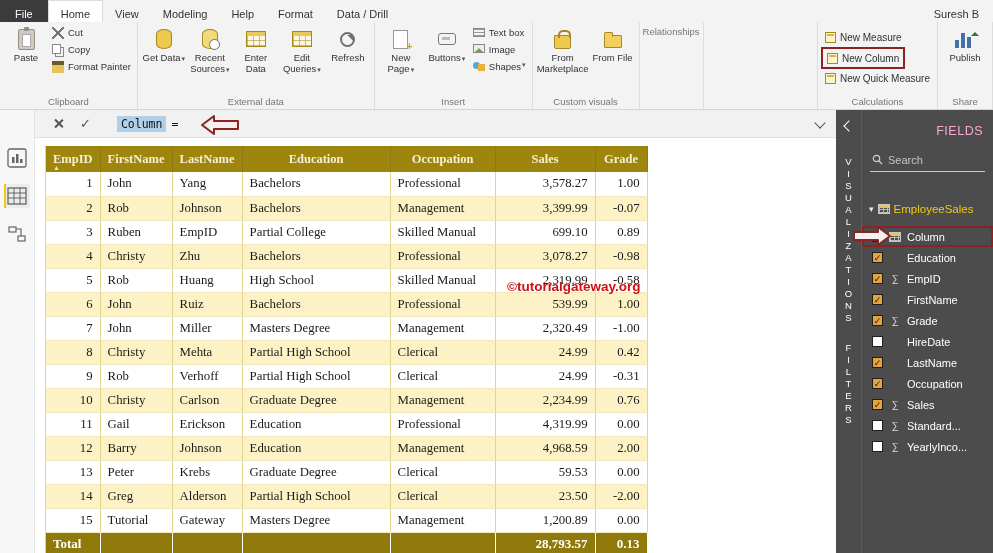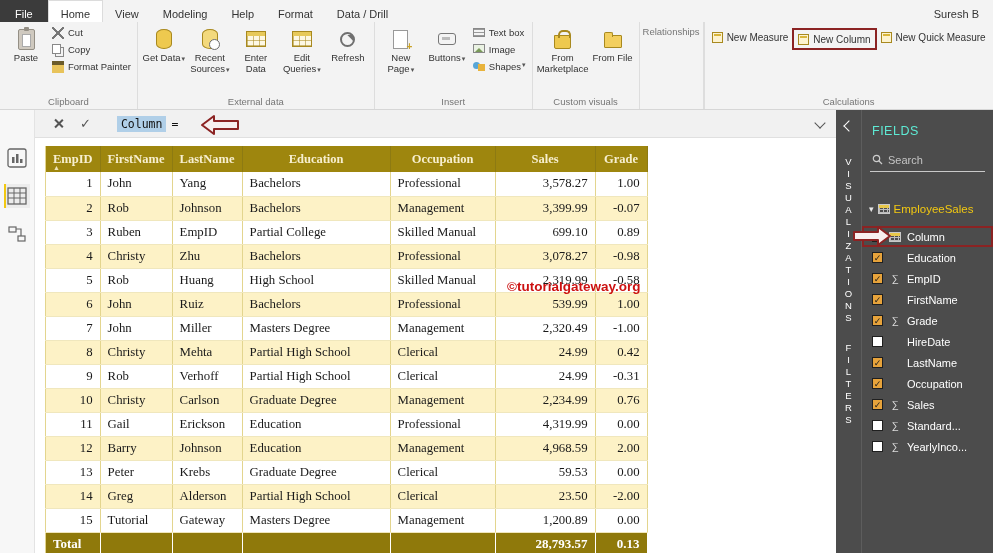--- a/index.html
+++ b/index.html
@@ -129,21 +129,21 @@
   
   .right-strip{position:absolute;top:110px;right:131px;bottom:0;width:26px;background:var(--panel-dark);
     border-right:1px solid #5d5d5d;display:flex;flex-direction:column;align-items:center;}
   .collapse-chev{width:8px;height:8px;border-left:1.6px solid #fff;border-bottom:1.6px solid #fff;
     transform:rotate(45deg);margin-top:12px;}
   .vtab{writing-mode:vertical-rl;text-orientation:upright;color:#fff;font-size:9.5px;
     letter-spacing:1px;cursor:default;}
   .vtab.vis{margin-top:26px;} .vtab.fil{margin-top:18px;}
 
   .fields-panel{position:absolute;top:110px;right:0;bottom:0;width:131px;background:var(--panel-dark);color:#eee;}
-  .fields-title{padding:14px 10px 6px;font-size:12.5px;color:#5eead4;letter-spacing:.5px;}
+  .fields-title{padding:14px 10px 6px;font-size:12.5px;color:#f9a8d4;letter-spacing:.5px;text-align:right;}
   .search-box{margin:4px 8px 0;height:24px;border-bottom:1px solid #c9c9c9;
     display:flex;align-items:center;gap:5px;padding:0 2px;}
   .search-box input{background:transparent;border:none;outline:none;color:#ddd;font-size:11px;width:92px;
     font-family:"Liberation Sans",sans-serif;}
   .search-box input::placeholder{color:#c4c4c4;}
   .table-row{margin-top:26px;height:22px;display:flex;align-items:center;gap:4px;padding:0 4px 0 7px;}
   .expander{color:#e8e8e8;font-size:9px;}
   .mini-table-icon{width:12px;height:10px;border:1px solid #c9c9c9;flex:none;background:
     linear-gradient(#e8c84a 0 3px,transparent 3px),
     repeating-linear-gradient(90deg,#bbb 0 1px,transparent 1px 4px),
@@ -292,21 +292,21 @@
       </div>
     </div>
     <div class="rgroup-label">Custom visuals</div>
   </div>
 
   <div class="rgroup">
     <div class="rgroup-label">Relationships</div>
   </div>
 
   <div class="rgroup grp-calc">
-    <div class="rgroup-content" style="flex-direction:row;justify-content:flex-start;padding-top:4px;">
+    <div class="rgroup-content" style="flex-direction:column;justify-content:flex-start;padding-top:4px;">
       <div class="calcrow">
           <span class="ir-calc"></span>
           <span>New Measure</span>
         </div>
       <div class="calcrow red-box">
           <span class="ir-calc"></span>
           <span>New Column</span>
         </div>
       <div class="calcrow">
           <span class="ir-calc"></span>

